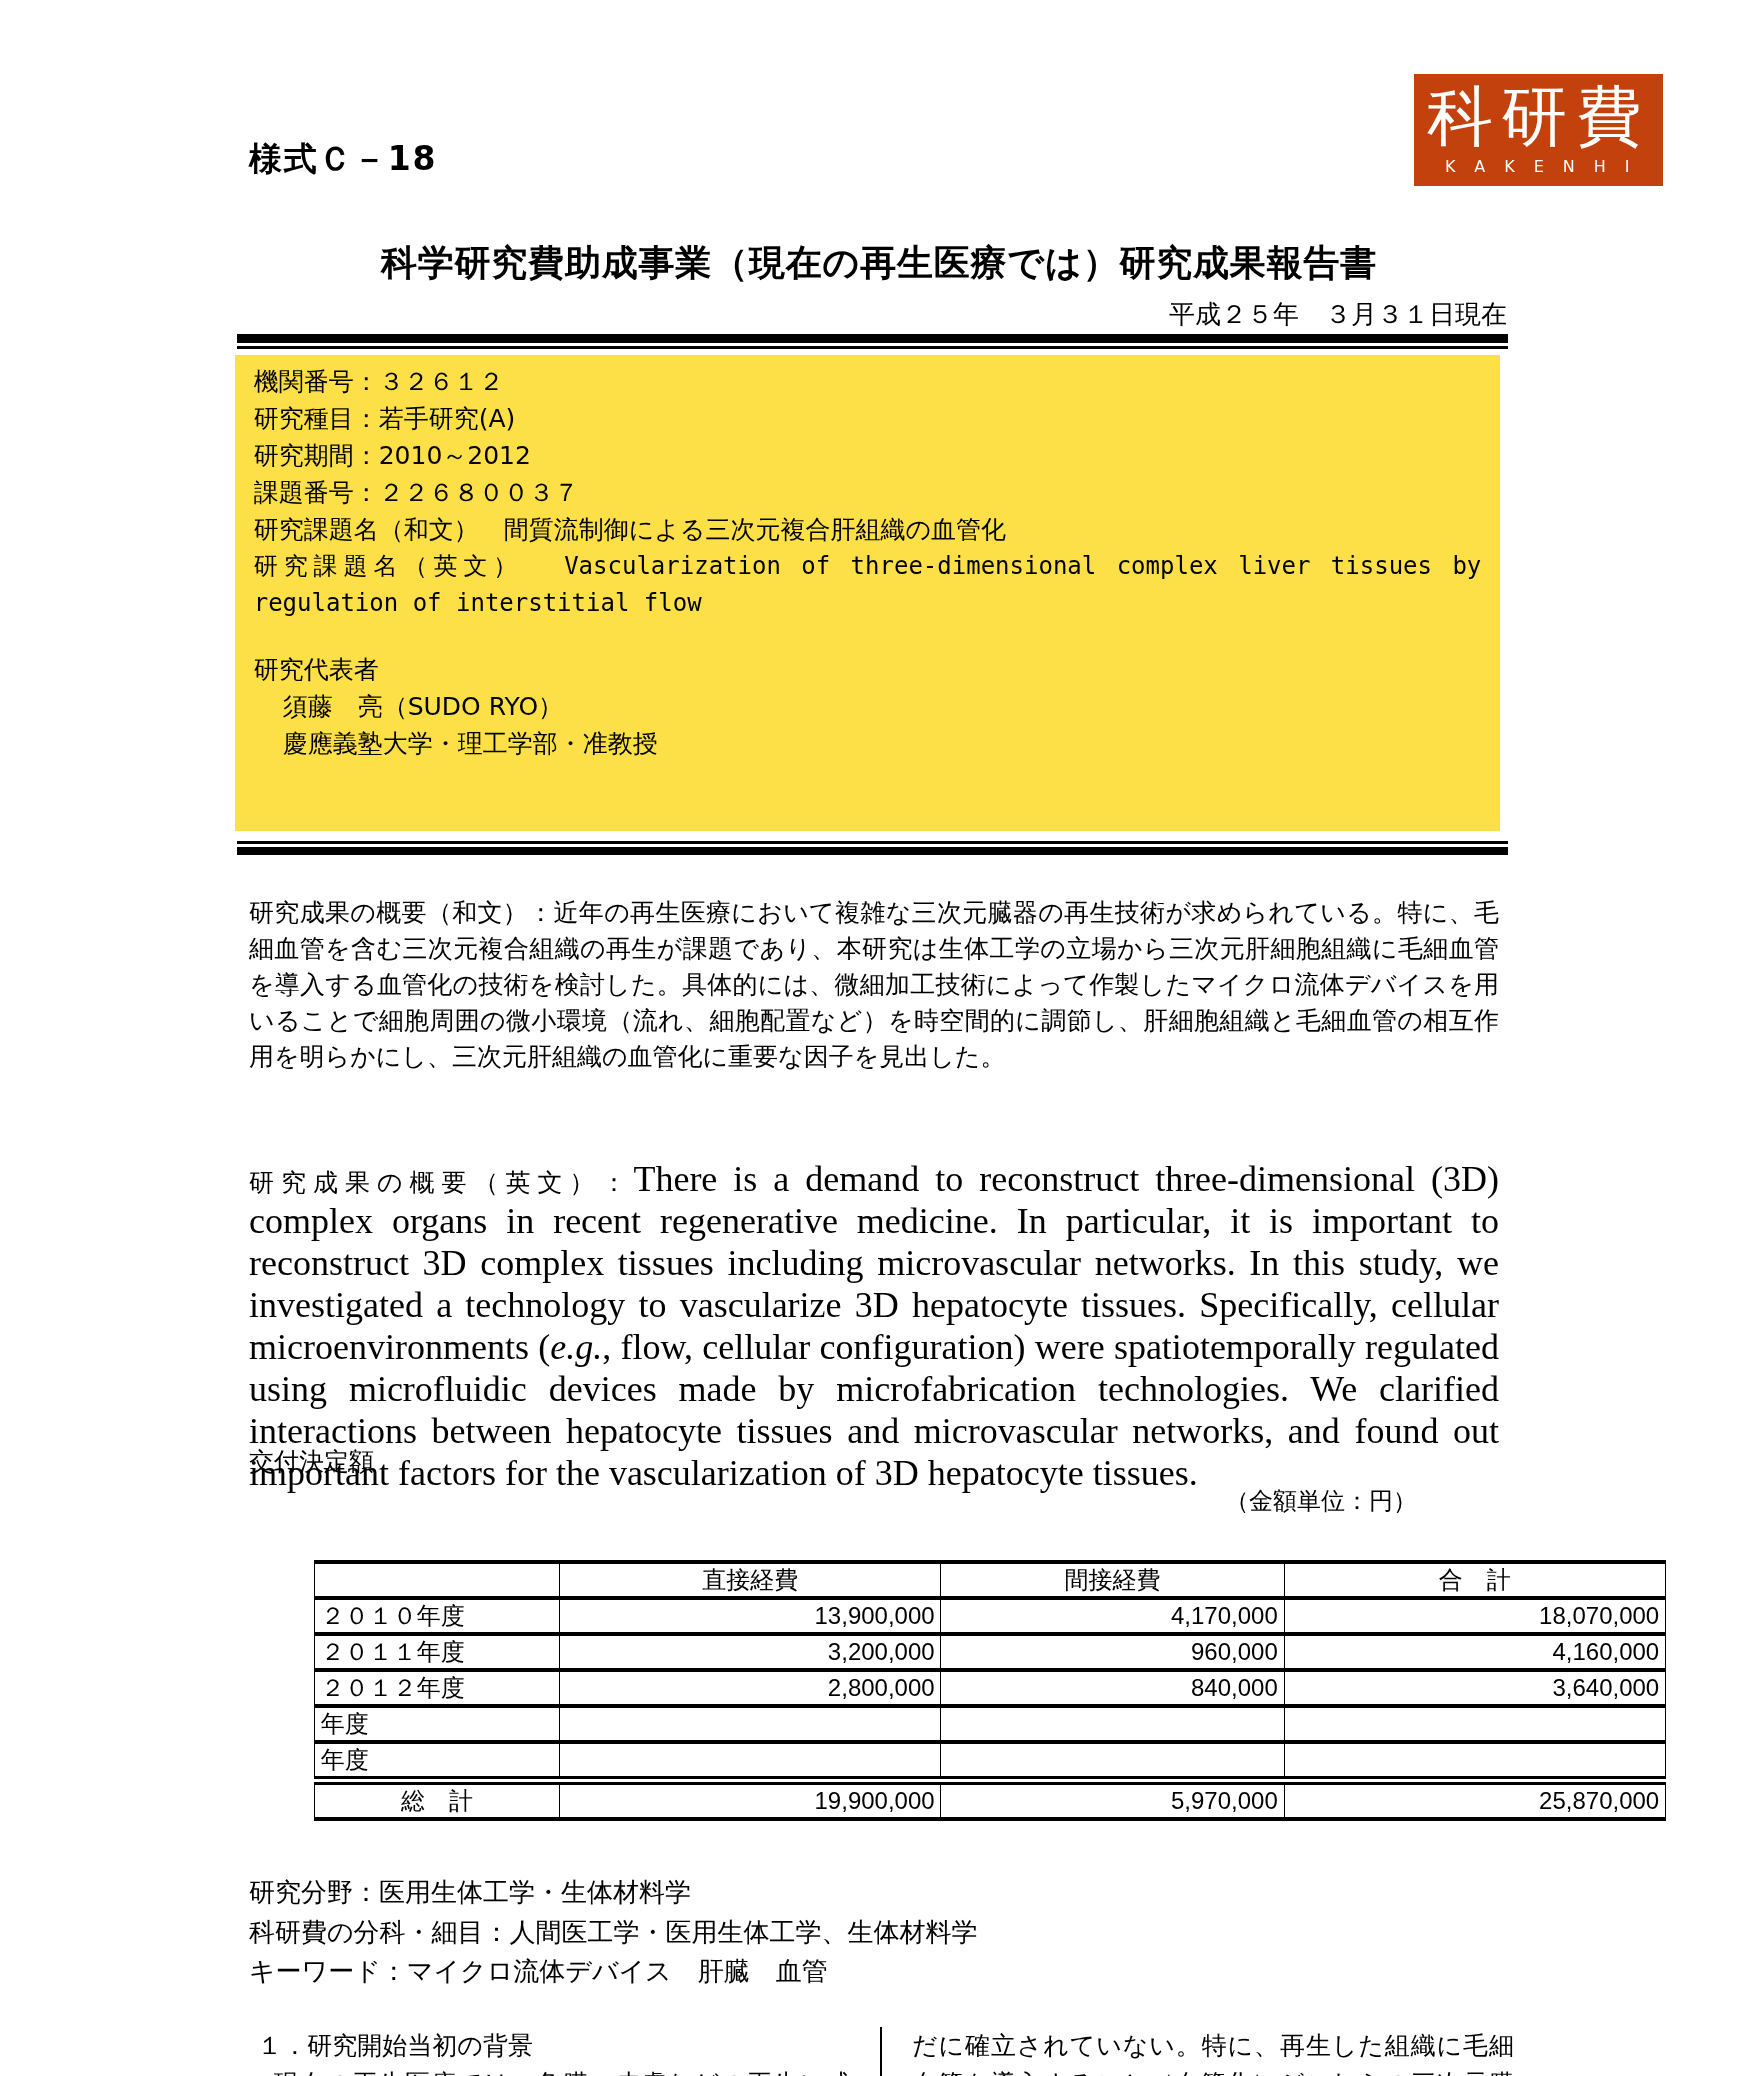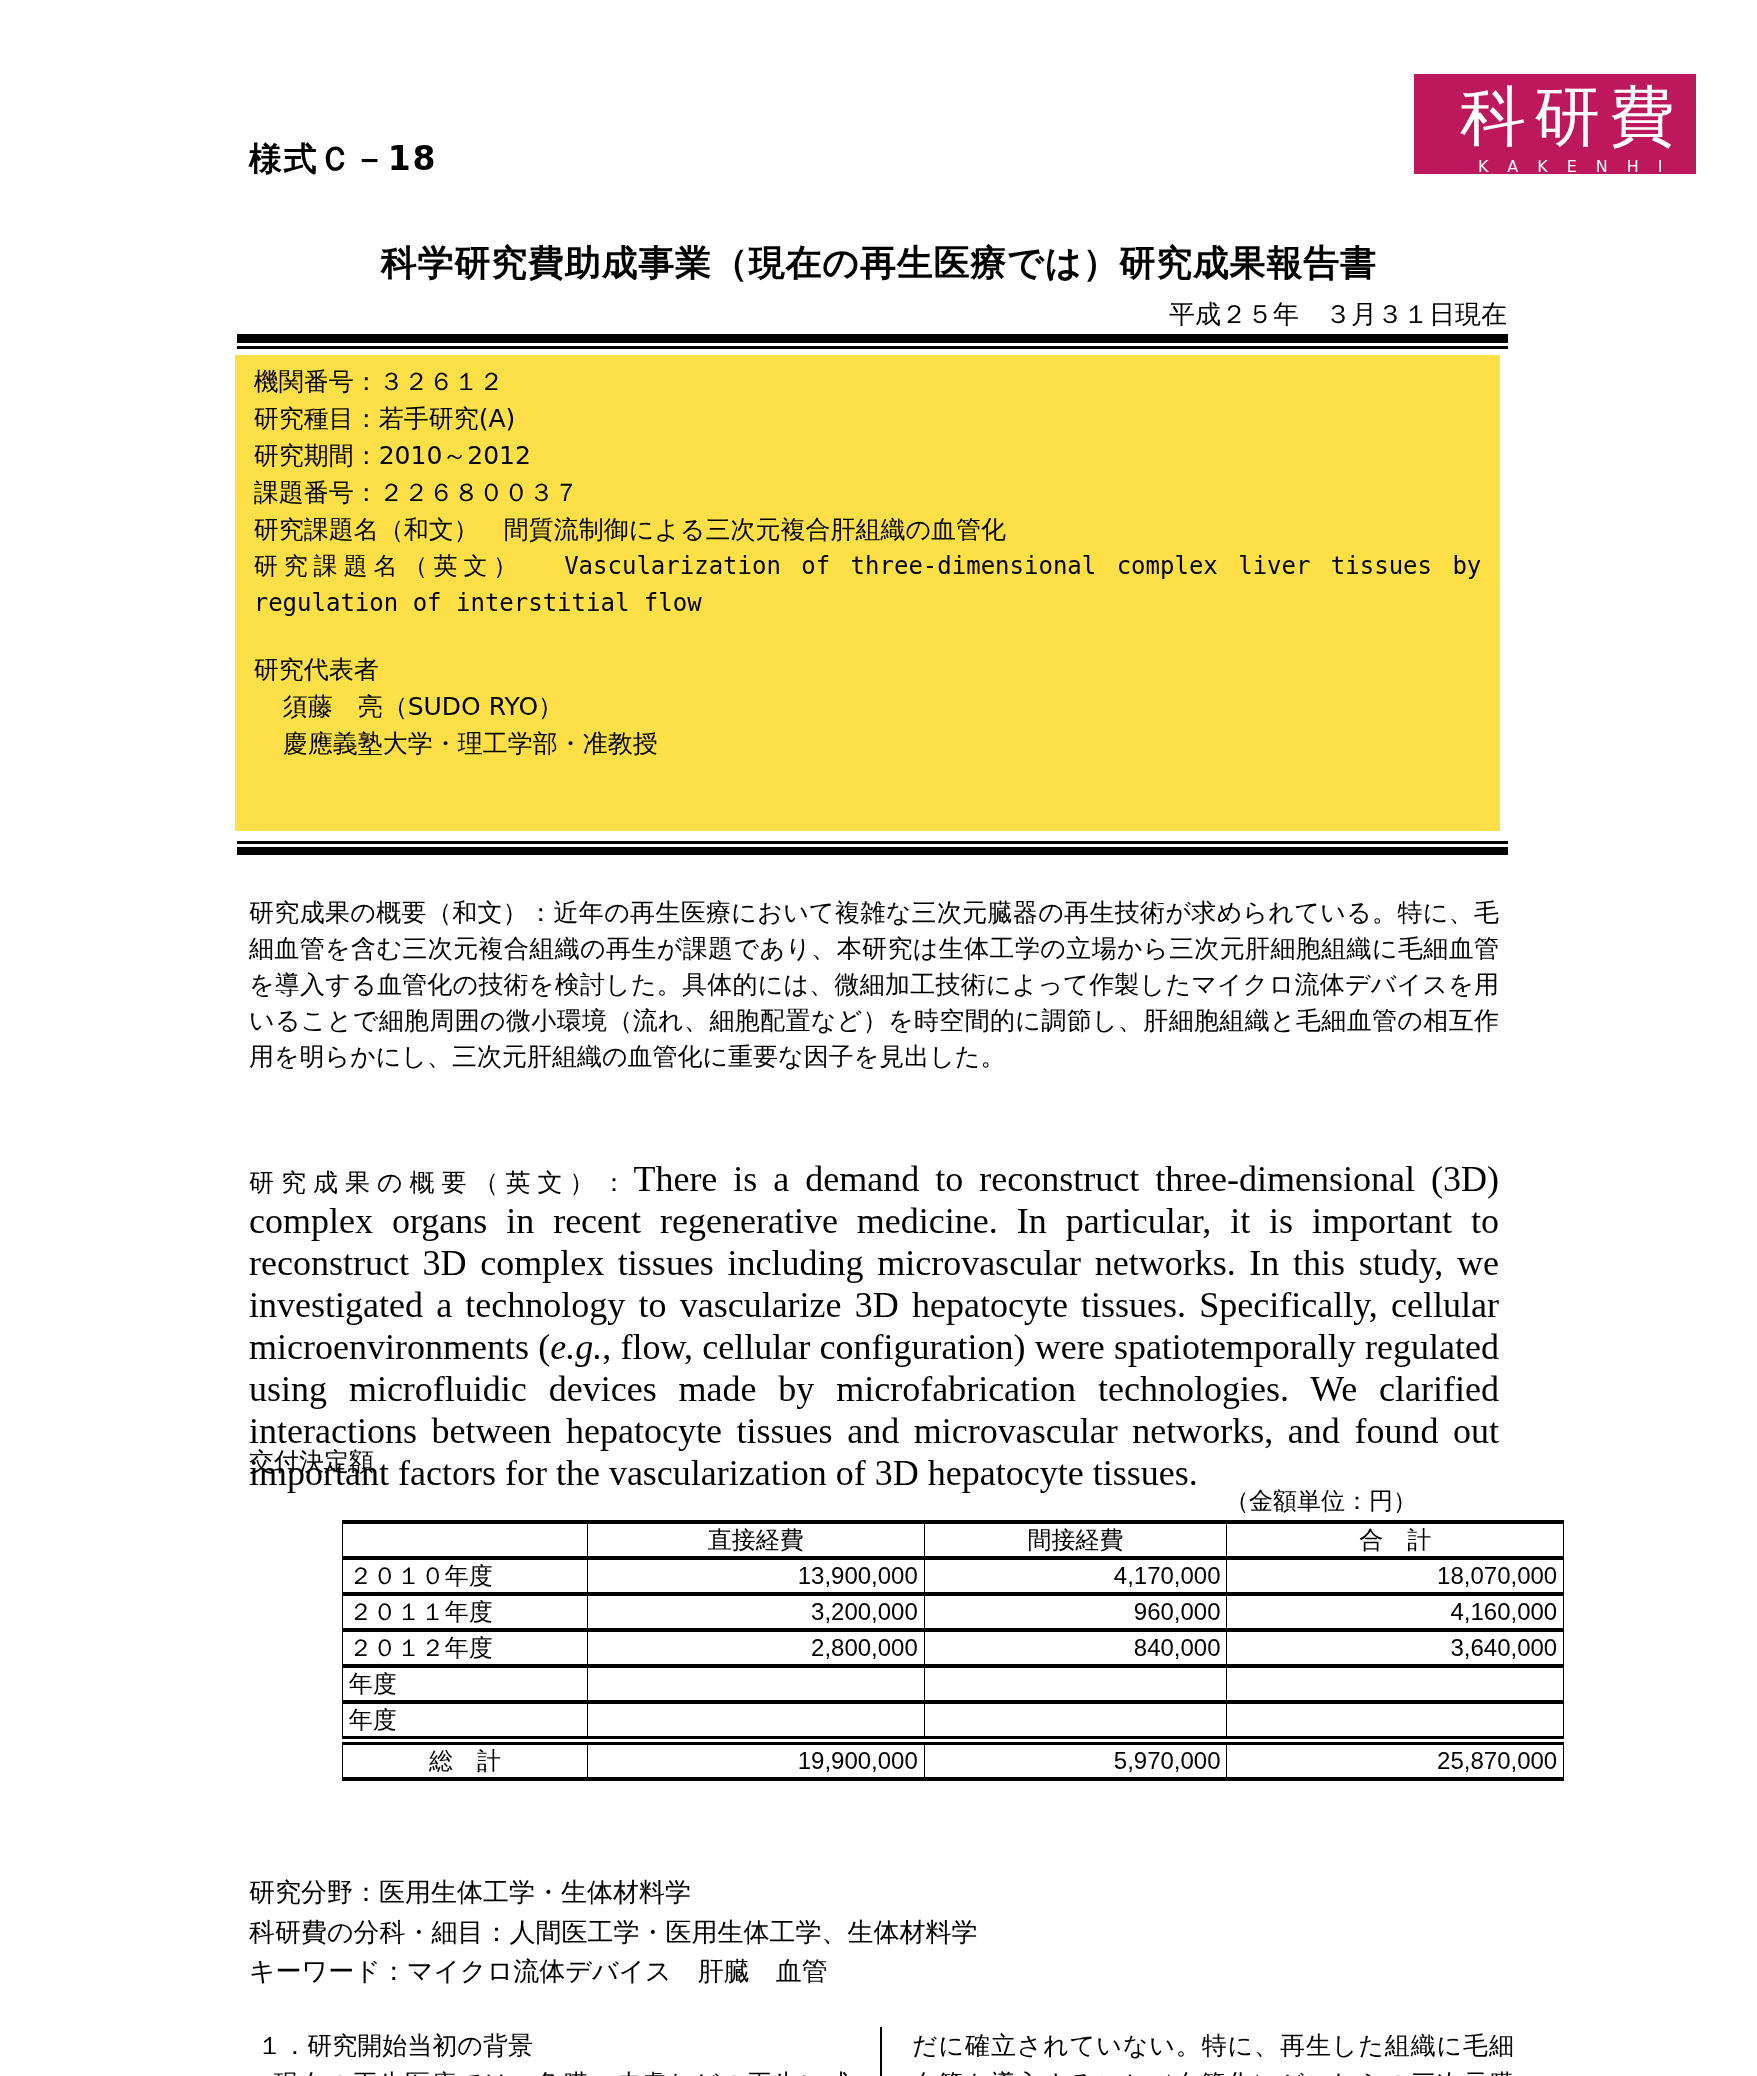--- a/index.html
+++ b/index.html
@@ -1,37 +1,37 @@
 <!DOCTYPE html>
 <html style="font-size:6.6px"><head>
 <meta charset="utf-8">
 <style>
   html, body { margin: 0; padding: 0; background: #ffffff; }
   body { width: 1758px; height: 2492px; position: relative; overflow: hidden;
          font-family: "DejaVu Sans", sans-serif; color: #000; }
   .abs { position: absolute; }
   .form-no { left: 249px; top: 137px; font-size: 33px; font-weight: bold; letter-spacing: 1.7px; }
-  .logo { left: 1414px; top: 74px; width: 249px; height: 100px; background: #be185d; color: #fff; text-align: center; padding-left: 33px; }
+  .logo { left: 1414px; top: 74px; width: 249px; height: 112px; background: #c2410c; color: #fff; text-align: center; }
   .logo .kanji { font-family: "DejaVu Serif", serif; font-size: 66px; line-height: 79px; letter-spacing: 8.3px; margin-top: 3.3px; }
   .logo .latin { font-size: 16px; letter-spacing: 19px; margin-left: 16.6px; line-height: 21px; }
   .main-title { left: 0; width: 1758px; top: 239px; text-align: center; font-size: 36px; font-weight: bold; letter-spacing: 0.8px; }
   .as-of { right: 251px; top: 297px; font-family: "DejaVu Serif", serif; font-size: 26px; }
   .rule-thick { left: 237px; width: 1271px; background: #000; }
   .info-box { left: 235px; top: 355px; width: 1265px; height: 476px; background: #fde047; box-sizing: border-box; padding: 7.5px 18.7px; }
   .info-line { font-size: 25px; line-height: 37px; white-space: pre; }
   .info-indent { padding-left: 29px; }
   .info-gap { height: 29px; }
   .info-wrap { white-space: normal; text-align: justify; text-align-last: left; font-family: "DejaVu Sans Mono", monospace; font-size: 24px; line-height: 37px; }
   .info-wrap .lbl { font-family: "DejaVu Sans", sans-serif; }
   .para { left: 249px; width: 1250px; font-size: 25px; line-height: 36px; text-align: justify; font-family: "DejaVu Serif", serif; }
   .para .lbl { font-family: "DejaVu Serif", serif; }
   .en { font-family: "Liberation Serif", serif; font-size: 36px; line-height: 40px; }
   .grant-title { left: 249px; top: 1445px; font-size: 25px; font-family: "DejaVu Serif", serif; }
   .unit { left: 1225px; top: 1485px; font-size: 24px; font-family: "DejaVu Serif", serif; }
-  table.grant { position: absolute; left: 314px; top: 1520px; width: 1222px; border-collapse: collapse; font-size: 24px; margin-left: 28px; }
+  table.grant { position: absolute; left: 314px; top: 1560px; width: 1352px; border-collapse: collapse; font-size: 24px; }
   table.grant td { border-left: 1.2px solid #000; border-right: 1.2px solid #000; border-bottom: 4.2px solid #000; height: 35px; padding: 0 5.8px; box-sizing: border-box; }
   table.grant tr:first-child td { border-top: 4.2px solid #000; }
   table.grant td.year { width: 245px; text-align: left; font-family: "DejaVu Serif", serif; }
   table.grant td.num { text-align: right; font-family: "Liberation Sans", sans-serif; }
   table.grant td.hdr { text-align: center; font-family: "DejaVu Serif", serif; }
   table.grant tr.total-row td { border-top: 9px double #000; }
   table.grant tr.total-row td.year { text-align: center; }
   .field-line { left: 249px; font-size: 26px; font-family: "DejaVu Serif", serif; }
   .col { top: 2027px; width: 602px; font-size: 25px; line-height: 38px; font-family: "DejaVu Serif", serif; }
   .col p { margin: 0; text-align: justify; }

